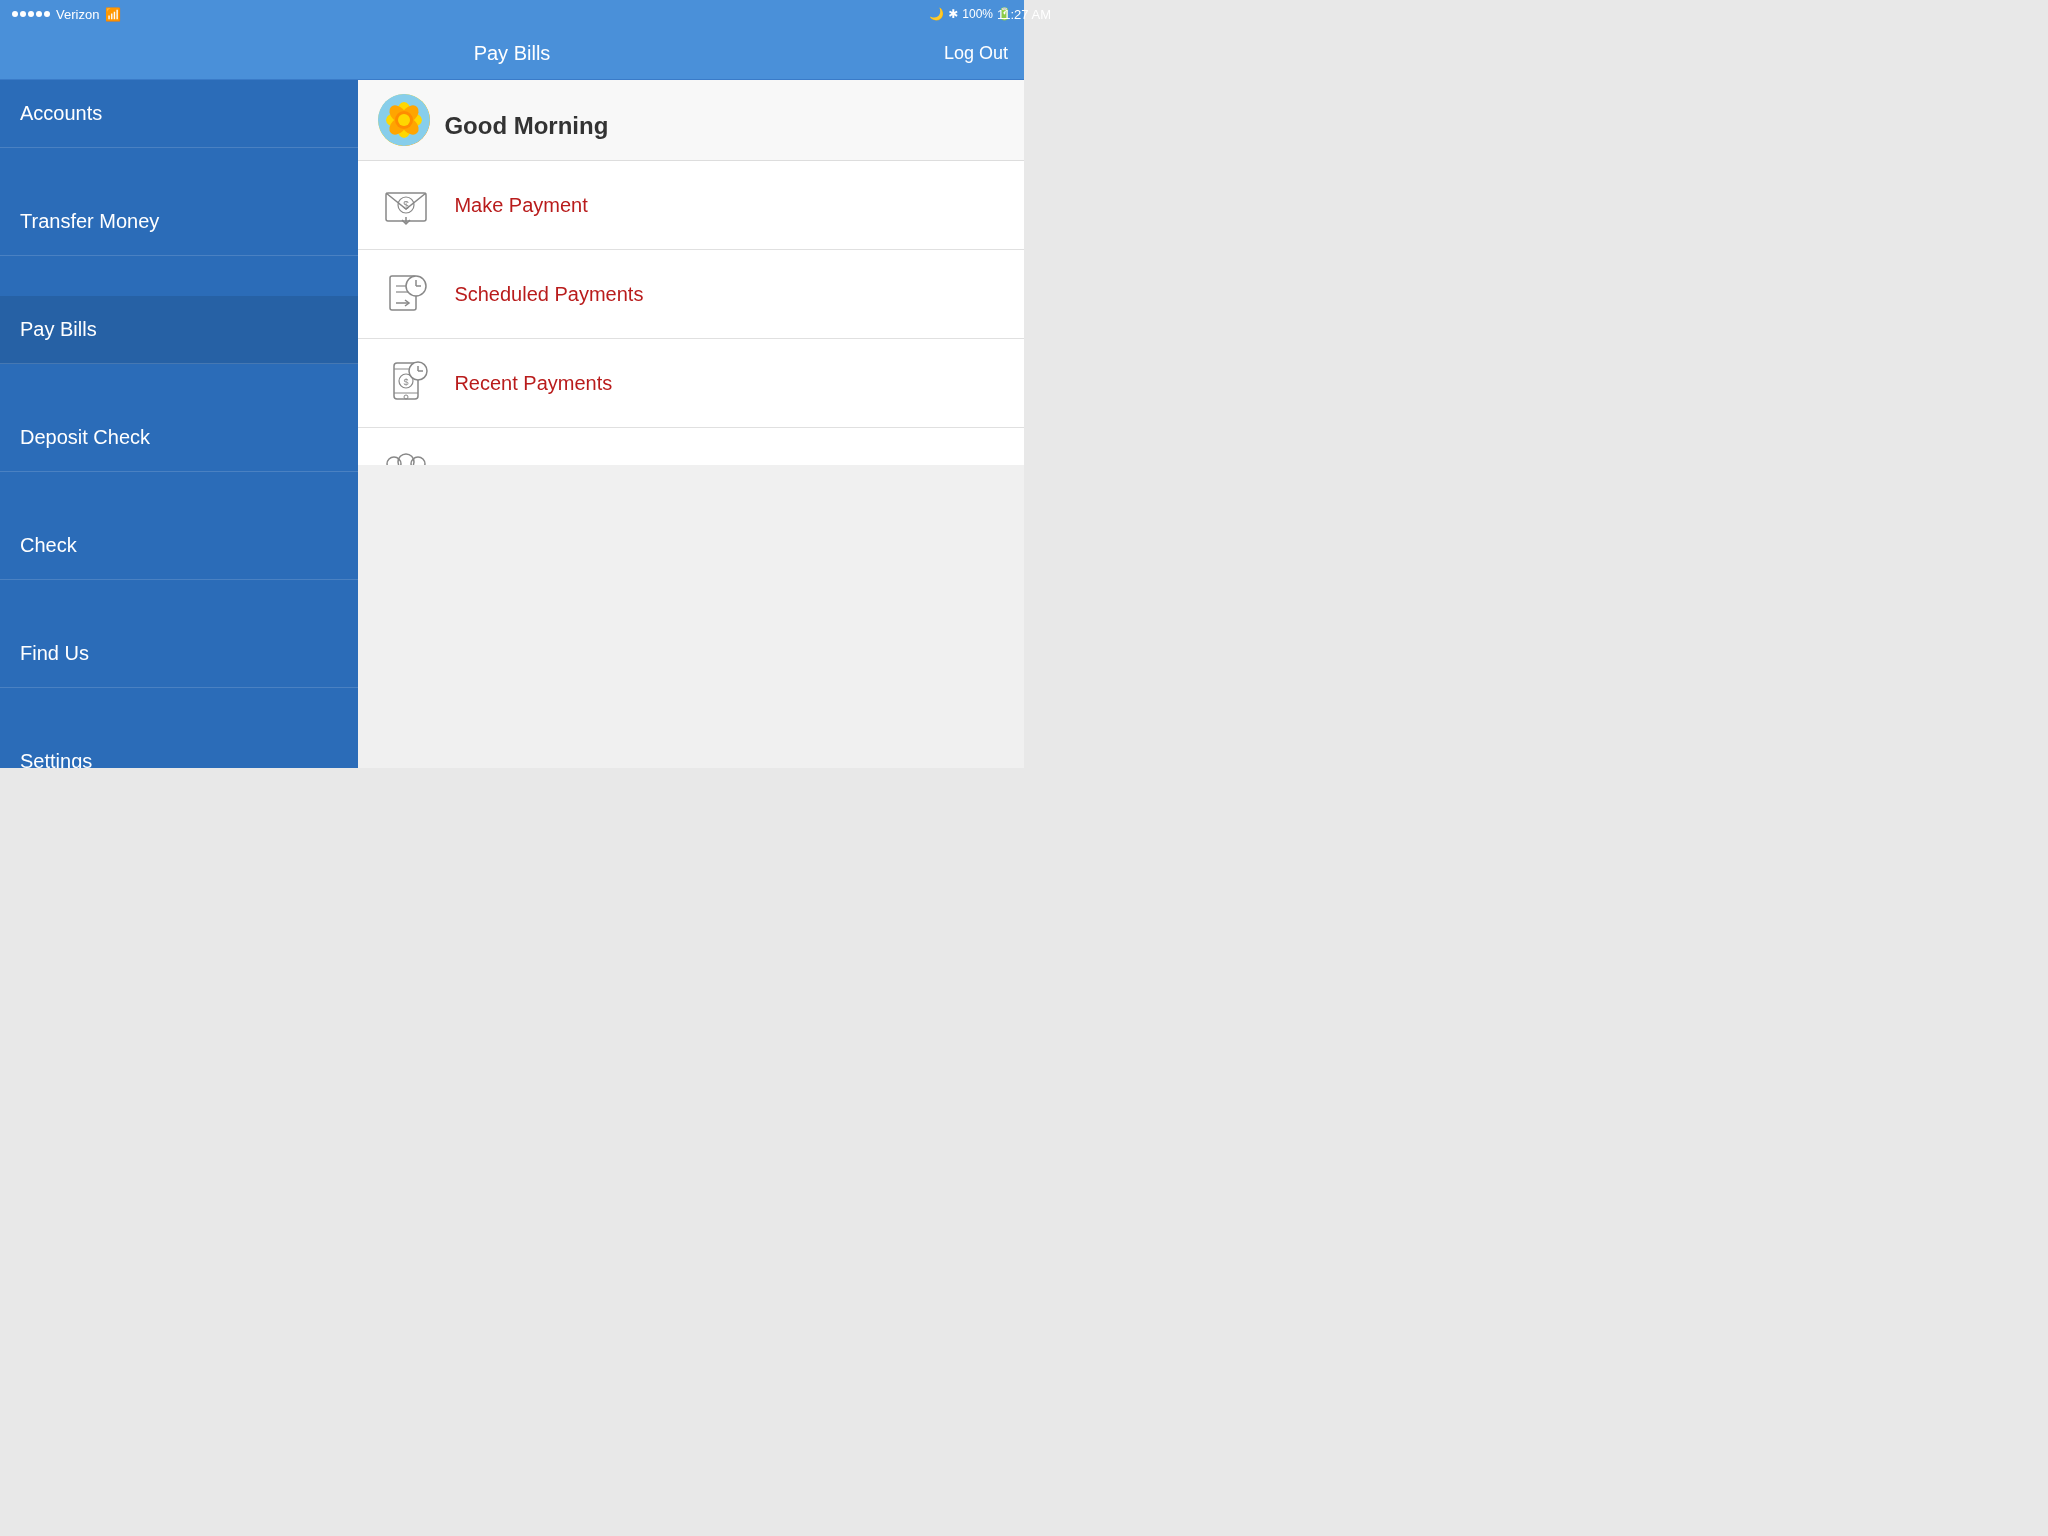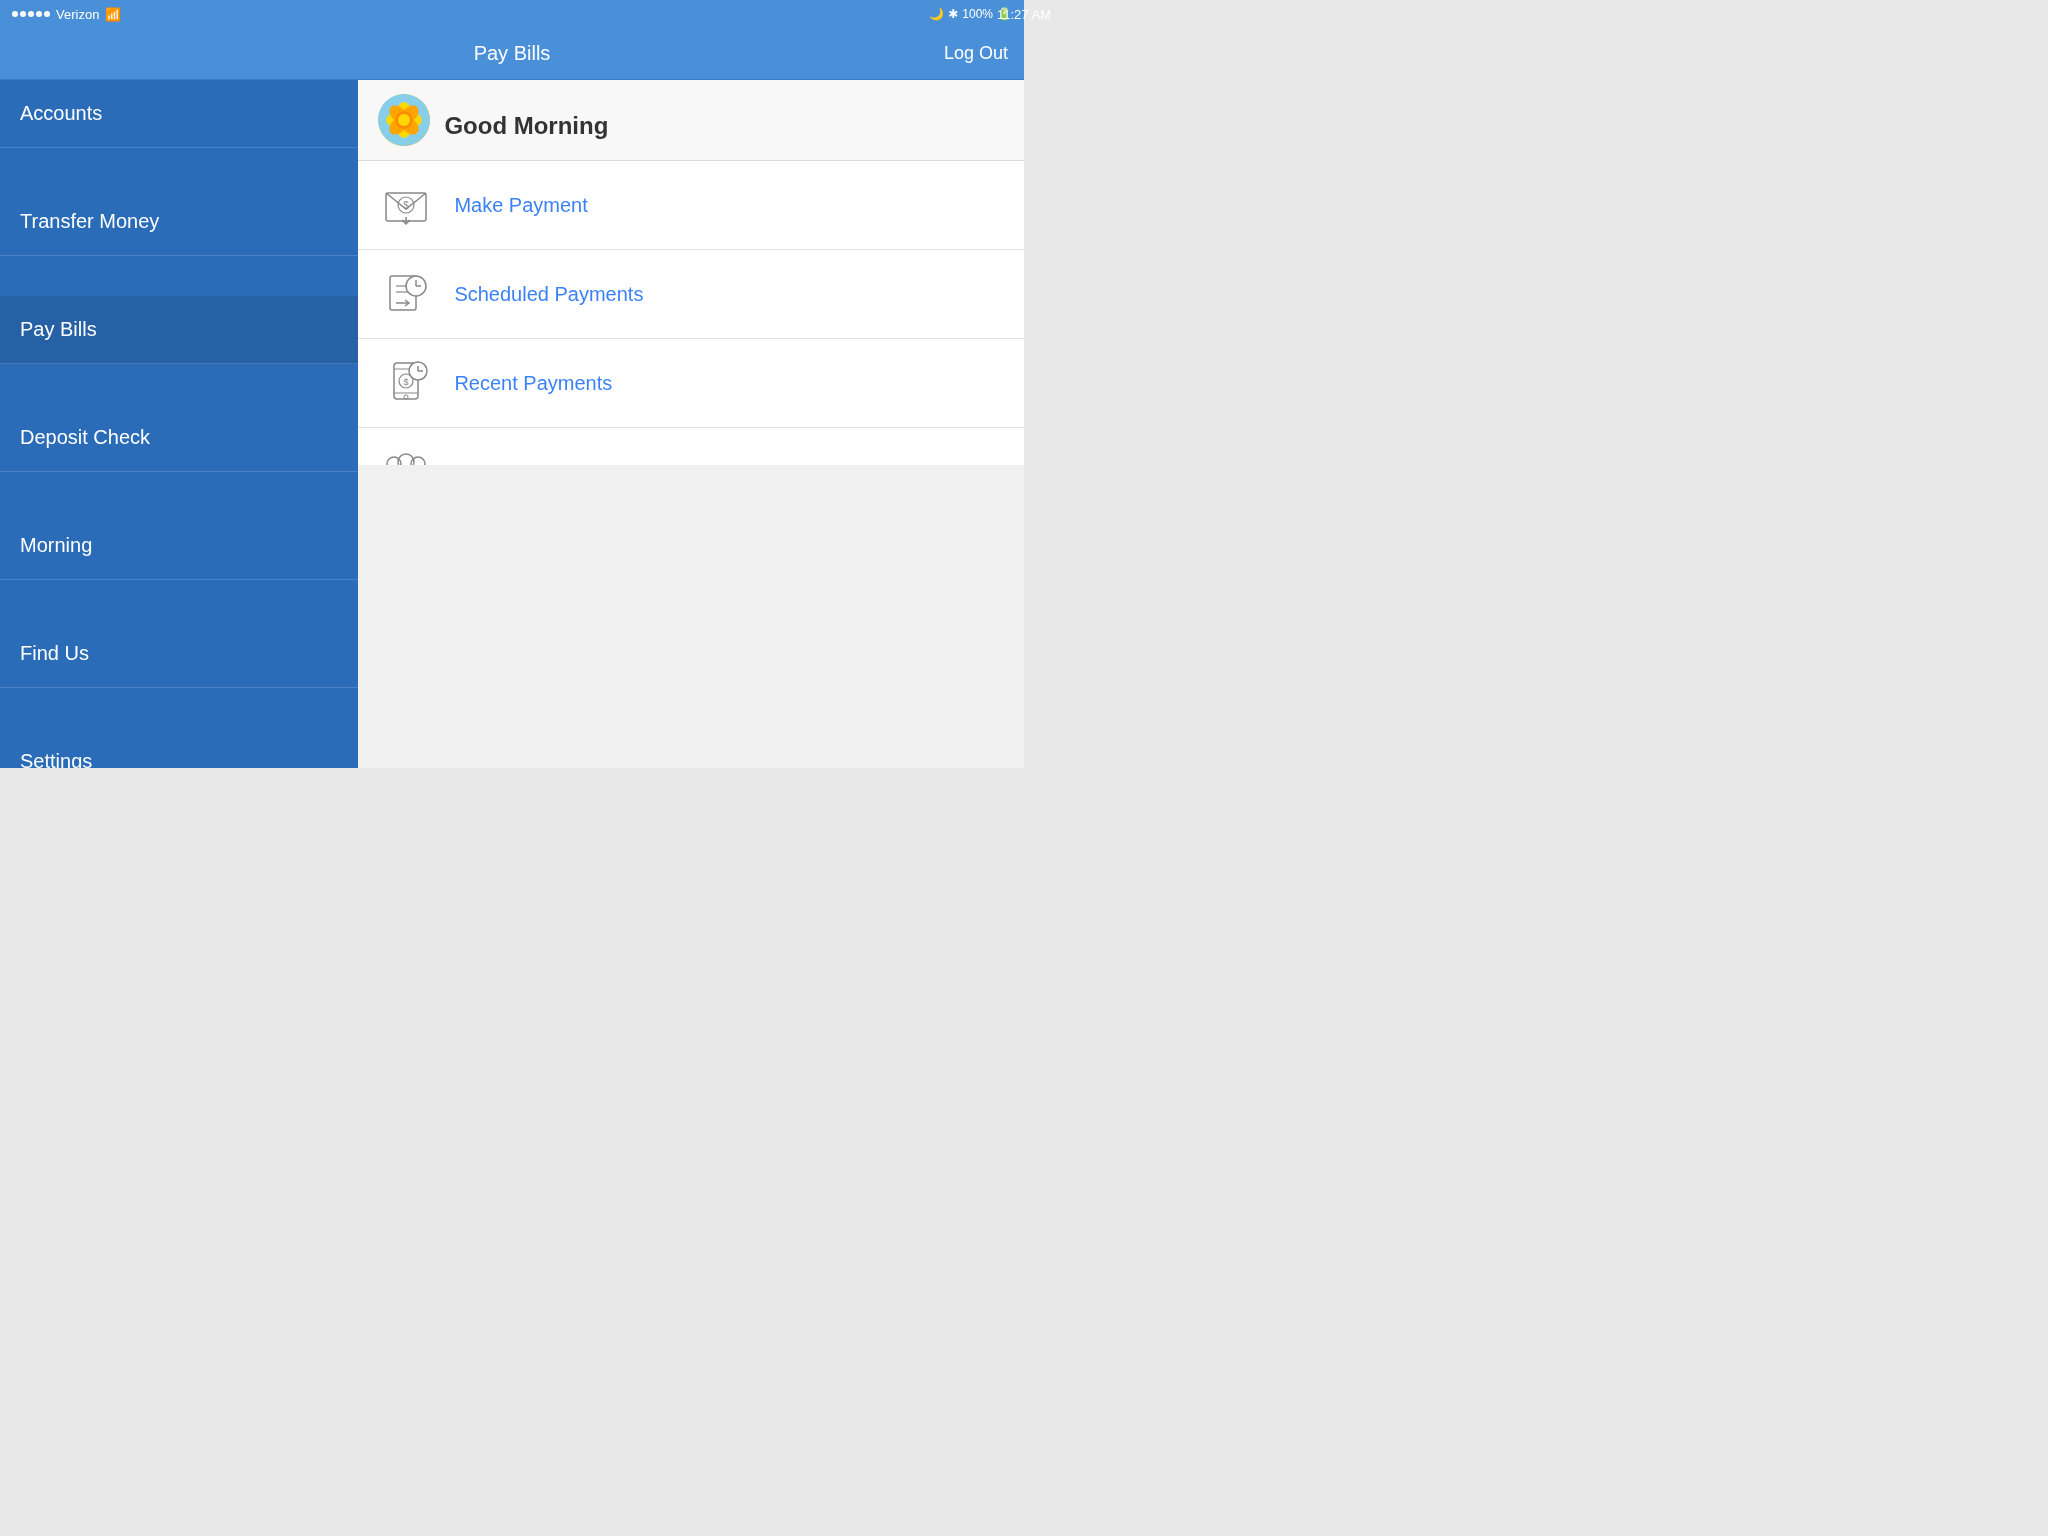--- a/index.html
+++ b/index.html
@@ -129,21 +129,21 @@
     }
     .menu-icon svg {
       width: 52px;
       height: 52px;
       stroke: #888;
       fill: none;
       stroke-width: 1.5;
     }
     .menu-label {
       font-size: 20px;
-      color: #3b82f6;
+      color: #b91c1c;
       font-weight: 400;
     }
     .bottom-space {
       flex: 1;
       background: #f0f0f0;
     }
   </style>
 </head>
 <body>
 
@@ -182,21 +182,21 @@
     <div class="sidebar-item">
       <span>Transfer Money</span>
     </div>
     <div class="sidebar-item active">
       <span>Pay Bills</span>
     </div>
     <div class="sidebar-item">
       <span>Deposit Check</span>
     </div>
     <div class="sidebar-item">
-      <span>Morning</span>
+      <span>Check</span>
     </div>
     <div class="sidebar-item">
       <span>Find Us</span>
     </div>
     <div class="sidebar-item">
       <span>Settings</span>
     </div>
     <div class="sidebar-item">
       <span>Log Out</span>
     </div>

